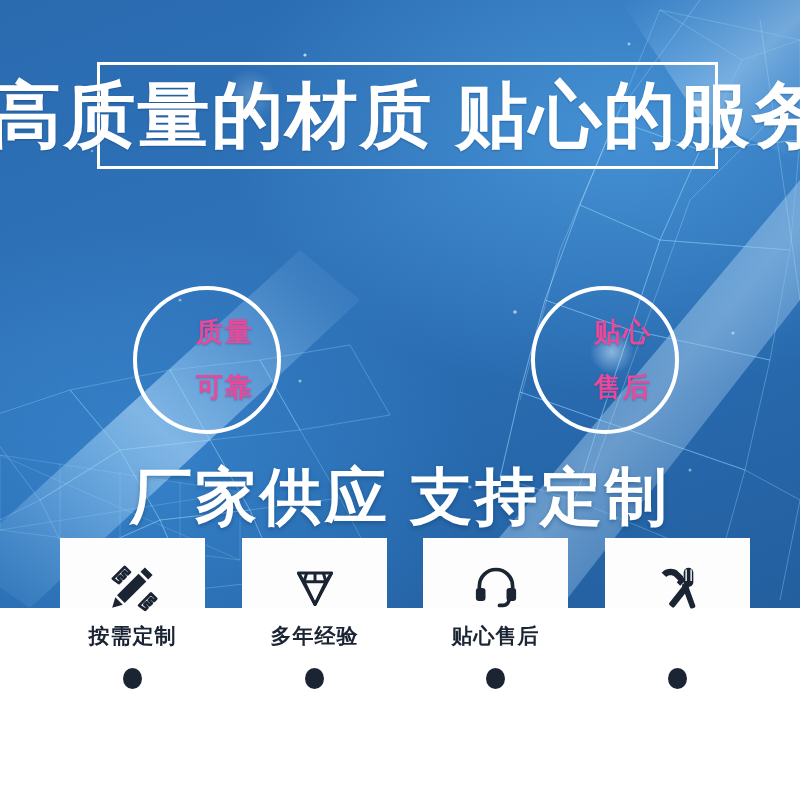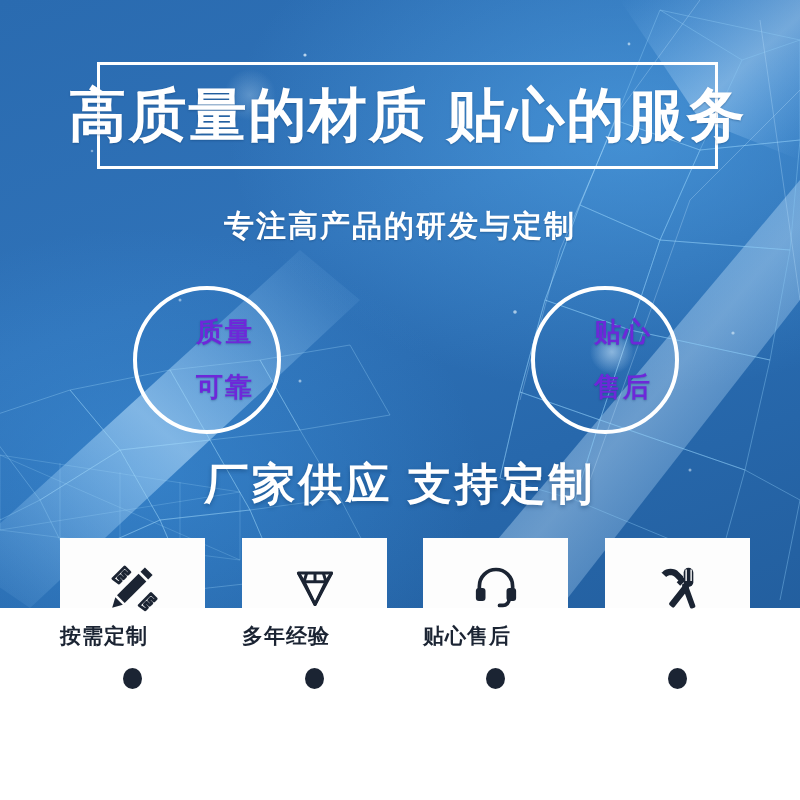--- a/index.html
+++ b/index.html
@@ -50,21 +50,21 @@
   .headline-text {
     position: absolute;
     left: 97px;
     top: 62px;
     width: 621px;
     height: 107px;
     display: flex;
     align-items: center;
     justify-content: center;
     color: #ffffff;
-    font-size: 58px;
+    font-size: 72px;
     font-weight: 700;
     letter-spacing: 2px;
     white-space: nowrap;
     text-shadow: 0 1px 2px rgba(10,50,95,0.35);
   }
   
   .subtitle {
     position: absolute;
     left: 0;
     top: 206px;
@@ -94,38 +94,38 @@
     box-sizing: border-box;
     display: flex;
     flex-direction: column;
     align-items: center;
     justify-content: center;
   }
   .circle.c1 { left: 133px; }
   .circle.c2 { left: 344px; }
   .circle.c3 { left: 531px; }
   .circle-line {
-    color: #6d28d9;
+    color: #ec4899;
     font-size: 27px;
     font-weight: 700;
     letter-spacing: 2px;
     line-height: 1;
     text-shadow: 0 1px 2px rgba(10,50,95,0.30);
     margin-left: 36px;
   }
   .circle-line.top { margin-bottom: 28px; }
   
   .slogan {
     position: absolute;
     left: 0;
     top: 455px;
     width: 800px;
     text-align: center;
     color: #ffffff;
-    font-size: 44px;
+    font-size: 62px;
     font-weight: 700;
     letter-spacing: 3px;
     white-space: nowrap;
     text-shadow: 0 2px 4px rgba(10,50,95,0.40);
   }
   
   .card-white {
     position: absolute;
     top: 538px;
     width: 145px;
@@ -146,20 +146,21 @@
   }
   .card-icon-slot.k0 { left: 60px;  }
   .card-icon-slot.k1 { left: 242px; }
   .card-icon-slot.k2 { left: 423px; }
   .card-icon-slot.k3 { left: 605px; }
   .card-icon-slot svg { display: block; }
   .card-label {
     position: absolute;
     top: 622px;
     width: 145px;
+    text-align: center;
     color: #1b2433;
     font-size: 21px;
     font-weight: 700;
     letter-spacing: 1px;
   }
   .card-label.k0 { left: 60px;  }
   .card-label.k1 { left: 242px; }
   .card-label.k2 { left: 423px; }
   .card-label.k3 { left: 605px; }
   .card-dot {
@@ -272,21 +273,20 @@
         <circle cx="690" cy="470" r="1.5" opacity="0.5"></circle>
       </g>
       <circle cx="612" cy="352" r="22" fill="url(#glow)"></circle>
       <circle cx="250" cy="95" r="26" fill="url(#glow)" opacity="0.5"></circle>
     </svg>
   </div>
 
   <div class="headline-box"></div>
   <div class="headline-text">高质量的材质 贴心的服务</div>
 
-  <div class="subtitle">专注高产品的研发与定制</div>
 
   <div class="circles">
     <div class="circle c1">
       <span class="circle-line top">质量</span>
       <span class="circle-line">可靠</span>
     </div>
     <div class="circle c3">
       <span class="circle-line top">贴心</span>
       <span class="circle-line">售后</span>
     </div>

